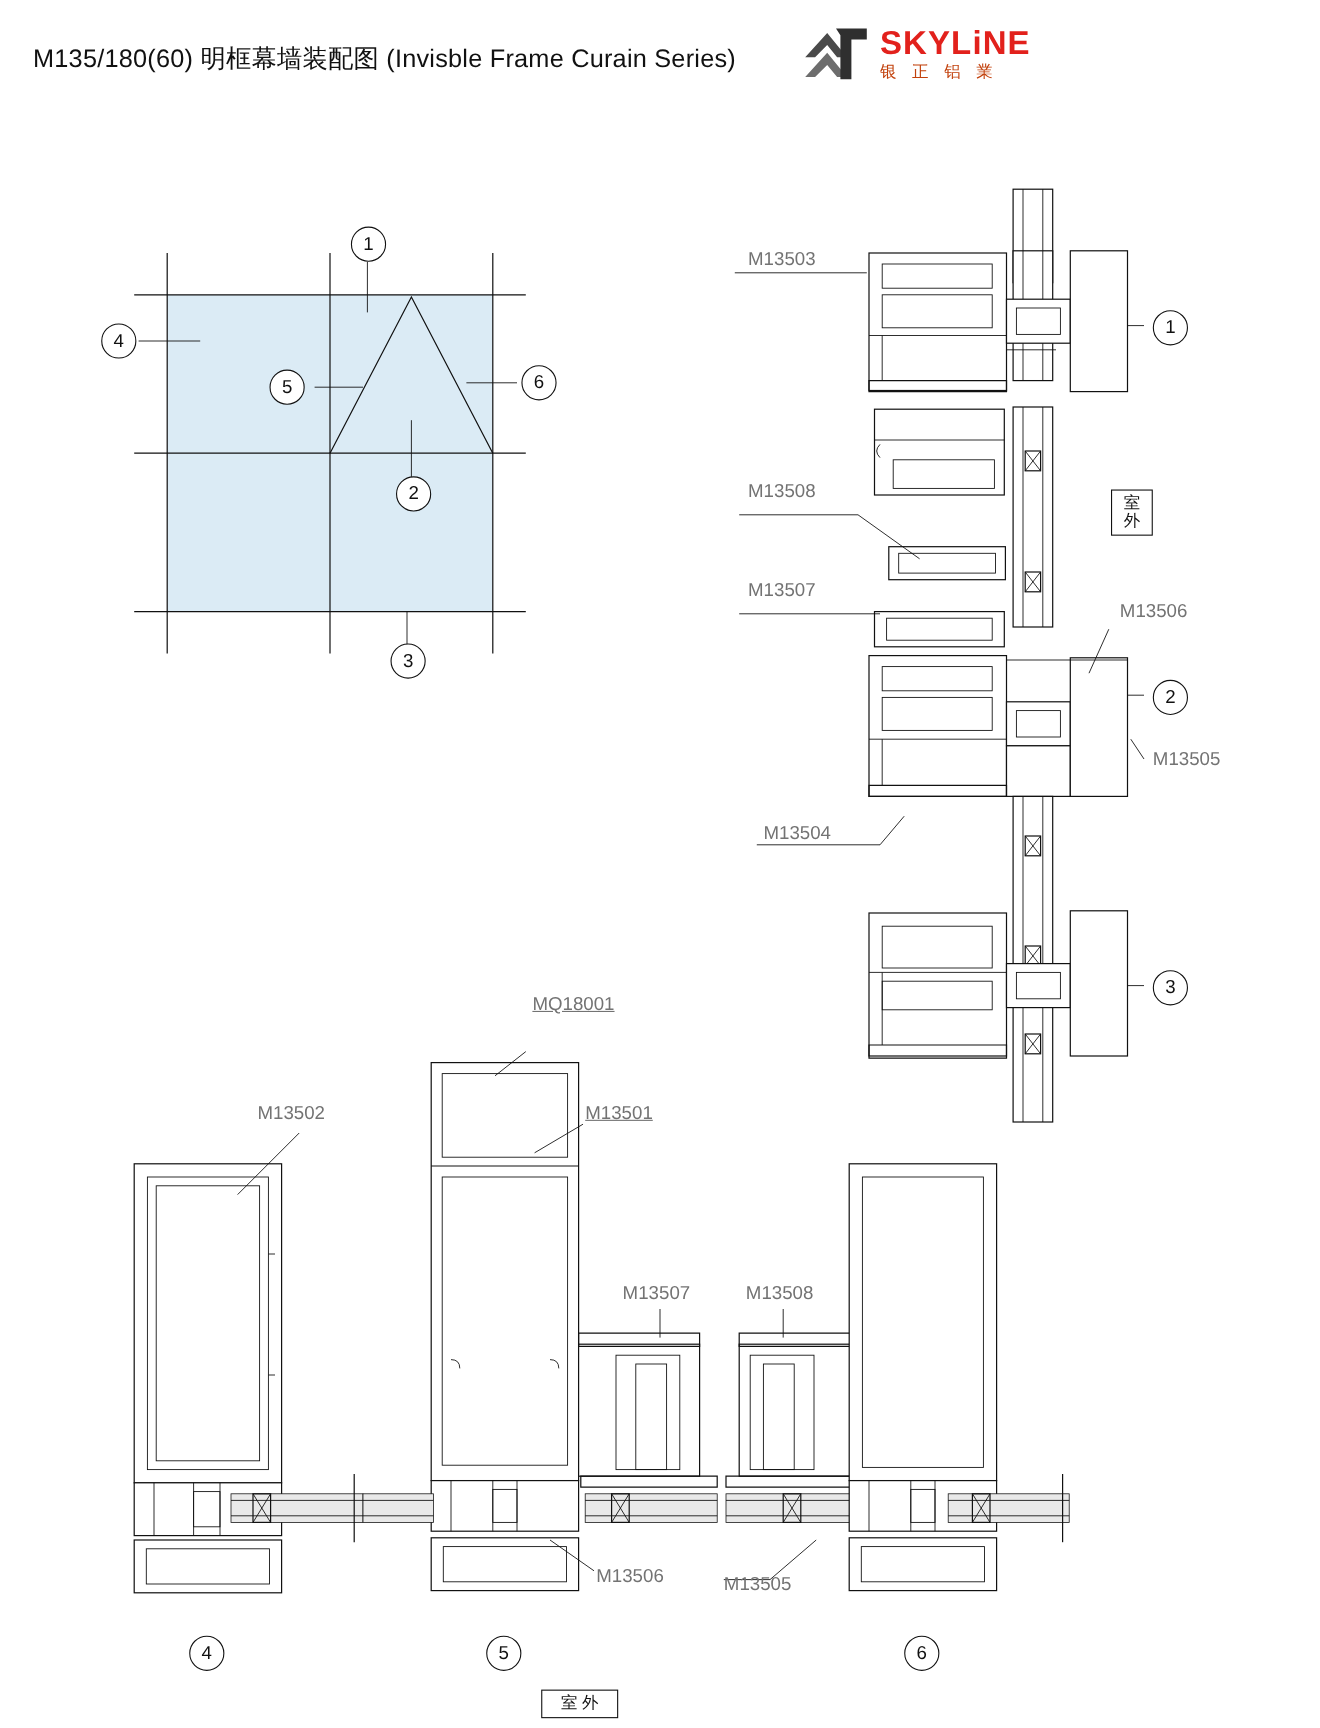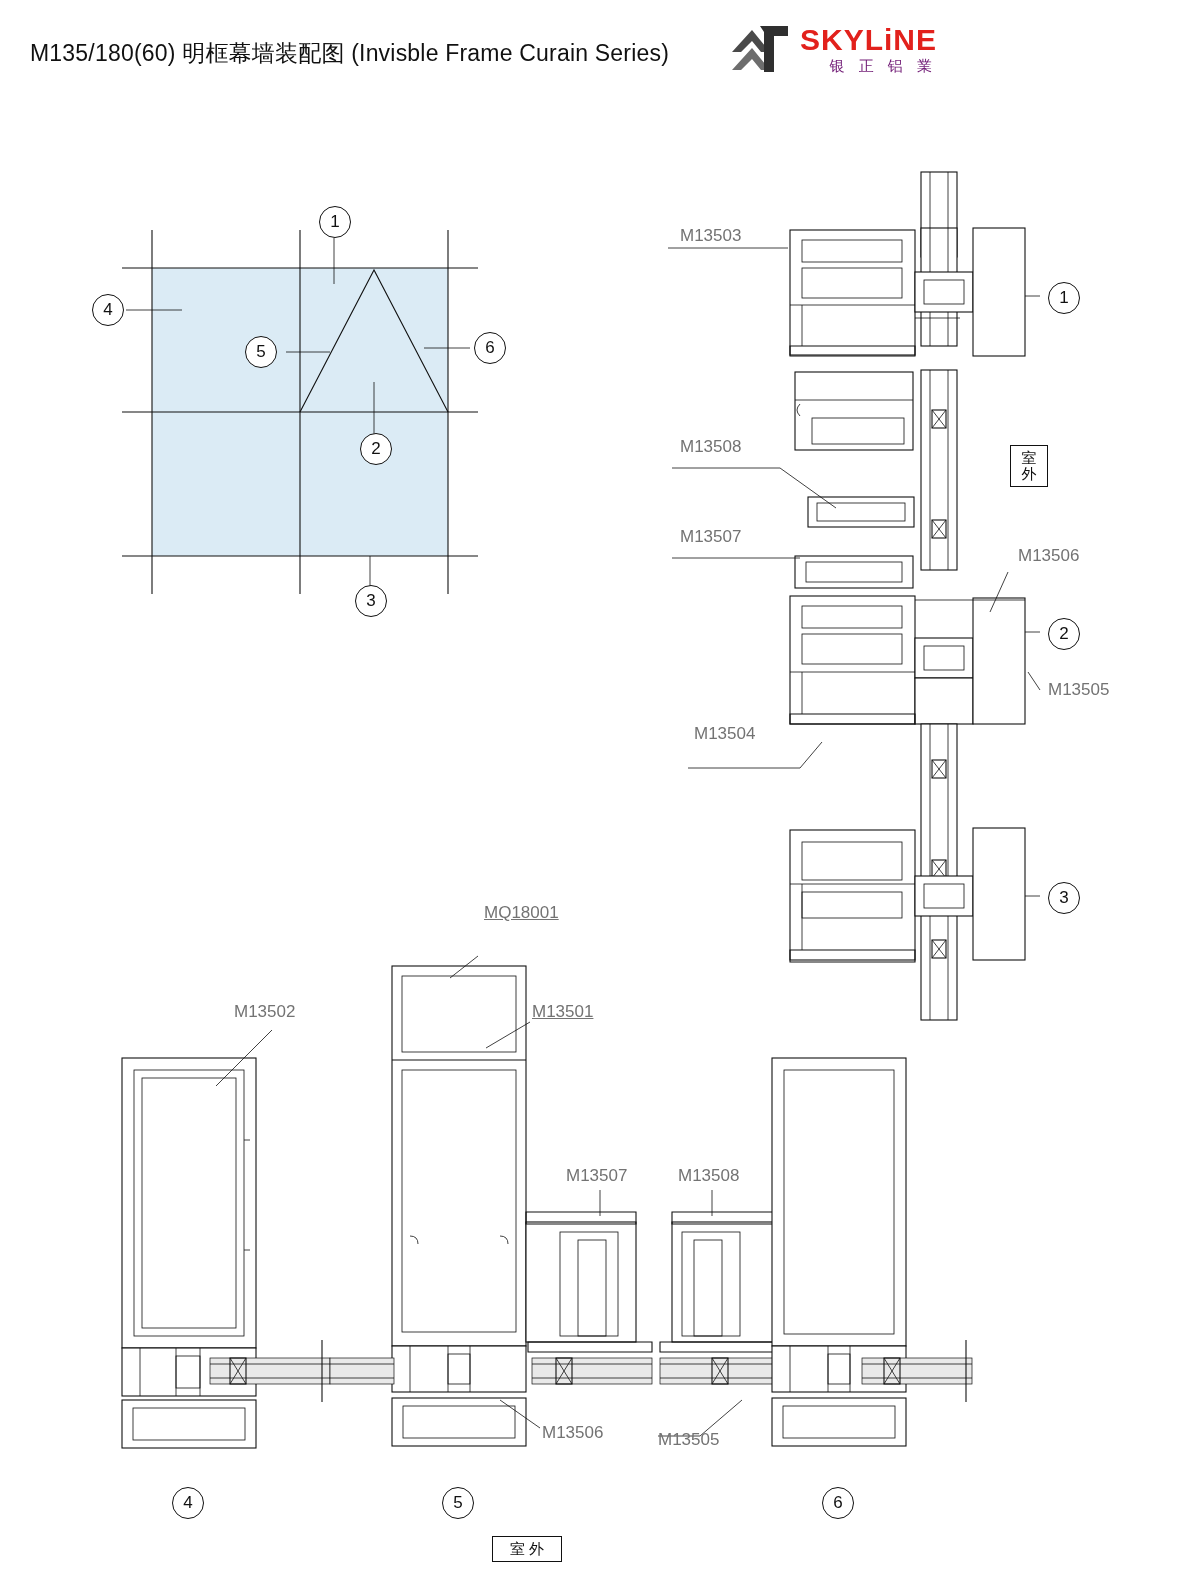--- a/index.html
+++ b/index.html
@@ -30,40 +30,39 @@
     color: #111;
     white-space: nowrap;
   }
   .logo-wrap {
     position: absolute;
     right: 28px;
     top: 22px;
     display: flex;
     align-items: center;
     gap: 8px;
-    text-align: right;
   }
   .logo-mark {
     width: 62px;
     height: 54px;
   }
   .logo-text {
     display: flex;
     flex-direction: column;
     line-height: 1;
   }
   .logo-main {
     font-size: 30px;
     font-weight: bold;
     color: #e2211c;
     letter-spacing: 1px;
   }
   .logo-sub {
     font-size: 15px;
-    color: #701a75;
+    color: #c2410c;
     letter-spacing: 5px;
     margin-top: 3px;
   }
   
   .lbl {
     position: absolute;
     font-size: 17px;
     color: #737373;
     white-space: nowrap;
   }
@@ -314,21 +313,21 @@
       <path class="ln-thin" d="M540 1428 L500 1400"></path>
       <path class="ln-thin" d="M658 1436 H700 L742 1400"></path>
     </g>
   </svg>
 
   <div class="lbl" style="left:680px; top:226px;">M13503</div>
   <div class="lbl" style="left:680px; top:437px;">M13508</div>
   <div class="lbl" style="left:680px; top:527px;">M13507</div>
   <div class="lbl" style="left:1018px; top:546px;">M13506</div>
   <div class="lbl" style="left:1048px; top:680px;">M13505</div>
-  <div class="lbl" style="left:694px; top:724px;">M13504</div>
+  <div class="lbl" style="left:694px; top:748px;">M13504</div>
 
   <div class="boxlbl" style="left:1010px; top:445px; width:26px;"><span style="white-space:pre-line;">室
 外</span></div>
 
   <div class="circ" style="left:1048px; top:282px;">1</div>
   <div class="circ" style="left:1048px; top:618px;">2</div>
   <div class="circ" style="left:1048px; top:882px;">3</div>
 
   <div class="circ" style="left:319px; top:206px;">1</div>
   <div class="circ" style="left:360px; top:433px;">2</div>

